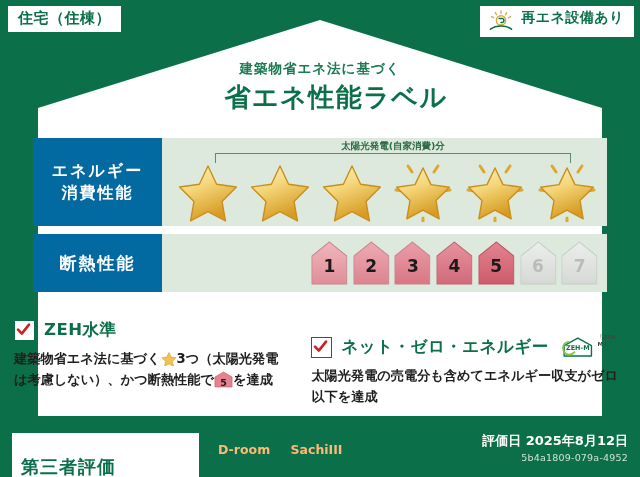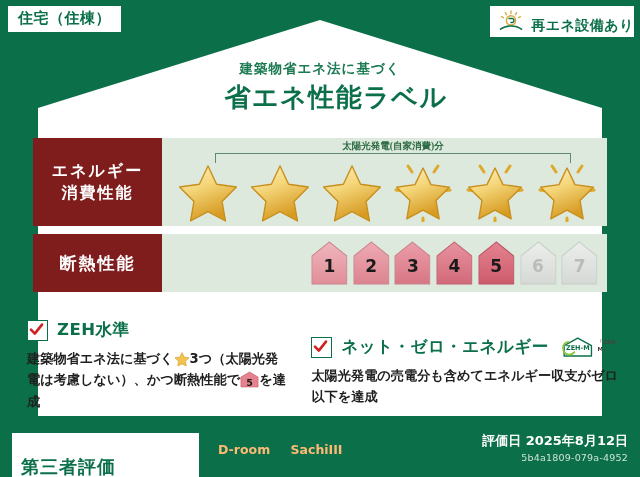--- a/index.html
+++ b/index.html
@@ -24,55 +24,55 @@
     font-size:15px;font-weight:bold;
     padding:5px 10px 6px 10px;
     letter-spacing:.5px;
     line-height:1;
   }
 
   
   .renew-badge{
     position:absolute;right:6px;top:6px;
     background:#ffffff;
-    padding:4px 0 5px 8px;
-    display:flex;align-items:flex-end;gap:7px;
+    padding:4px 10px 5px 8px;
+    display:flex;align-items:flex-start;gap:7px;
     line-height:1;
   }
   .renew-badge .sun-ico{width:26px;height:22px;display:block;}
   .renew-badge .btxt{font-size:14px;font-weight:bold;color:#0b7049;letter-spacing:.5px;}
 
   
   .sub-title{
     position:absolute;left:0;right:0;top:60px;text-align:center;
     font-size:13.5px;font-weight:bold;color:#1b7a52;letter-spacing:1px;
   }
   .main-title{
     position:absolute;left:0;right:0;top:80px;text-align:center;
     font-size:26px;font-weight:bold;color:#0b7049;letter-spacing:1.5px;padding-left:32px;
   }
 
   
   .perf-block{position:absolute;left:33px;top:138px;width:574px;}
   .perf-row{display:flex;align-items:stretch;height:88px;margin-bottom:8px;}
   .perf-row.row2{height:58px;margin-bottom:12px;}
   .row-label{
-    width:129px;flex:0 0 129px;background:#7f1d1d;color:#ffffff;
+    width:129px;flex:0 0 129px;background:#0369a1;color:#ffffff;
     display:flex;flex-direction:column;align-items:center;justify-content:center;
     font-size:16px;font-weight:bold;letter-spacing:2px;line-height:1.35;
   }
   .row-label.one-line{font-size:17px;}
   .row-body{
     flex:1;background:#dce9dc;position:relative;
     display:flex;align-items:center;
   }
 
   
   .solar-note{
-    position:absolute;left:53px;top:2px;right:36px;height:26px;font-family:Liberation Serif, serif;
+    position:absolute;left:53px;top:2px;right:36px;height:26px;
   }
   .solar-note .ntext{
     position:absolute;left:0;right:0;top:0;text-align:center;
     font-size:9.5px;font-weight:bold;color:#2e6b46;white-space:nowrap;
   }
   .solar-note .brk{
     position:absolute;left:0;right:0;top:13px;height:9px;
     border-left:1.4px solid #5d8c6e;border-right:1.4px solid #5d8c6e;
     border-top:1.4px solid #5d8c6e;
   }
@@ -86,27 +86,27 @@
   .hcell{flex:1;position:relative;height:48px;}
   .hcell svg{width:100%;height:100%;display:block;}
   .hcell .hnum{
     position:absolute;left:0;right:0;top:17px;text-align:center;
     font-size:17px;font-weight:bold;color:#1a1a1a;
   }
   .hcell.off .hnum{color:#b9bcb9;}
 
   
   .criteria{position:absolute;left:0;right:0;top:318px;display:flex;}
-  .crit{flex:1;padding:0 16px 0 27px;}
+  .crit{flex:1;padding:0 16px 0 14px;}
   .crit.right{padding-left:8px;margin-top:17px;}
   .crit-head{display:flex;align-items:center;gap:9px;height:24px;}
   .chk{width:19px;height:19px;border:1.6px solid #0b7049;background:#fff;position:relative;flex:0 0 19px;}
   .chk svg{position:absolute;left:1px;top:1px;width:15px;height:15px;}
   .crit-title{font-size:16.5px;font-weight:bold;color:#0b7049;letter-spacing:.5px;white-space:nowrap;}
-  .zehm-logo{display:inline-flex;align-items:center;gap:1px;margin-left:1px;}
+  .zehm-logo{display:inline-flex;align-items:flex-start;gap:1px;margin-left:1px;}
   .zehm-logo svg{width:44px;height:26px;display:block;}
   .zehm-cap{font-size:5.5px;color:#444;font-weight:bold;letter-spacing:0;padding-bottom:2px;}
   .crit-body{
     margin-top:6px;font-size:13.2px;line-height:1.62;color:#1f1f1f;font-weight:bold;
     letter-spacing:0px;
   }
   .inline-star{display:inline-block;vertical-align:-3px;width:16px;height:16px;}
   .inline-house{display:inline-block;vertical-align:-4px;width:19px;height:17px;position:relative;}
   .inline-house svg{width:19px;height:17px;display:block;}
   .inline-house .n{position:absolute;left:0;right:0;top:4px;text-align:center;font-size:9.5px;font-weight:bold;color:#1a1a1a;}

